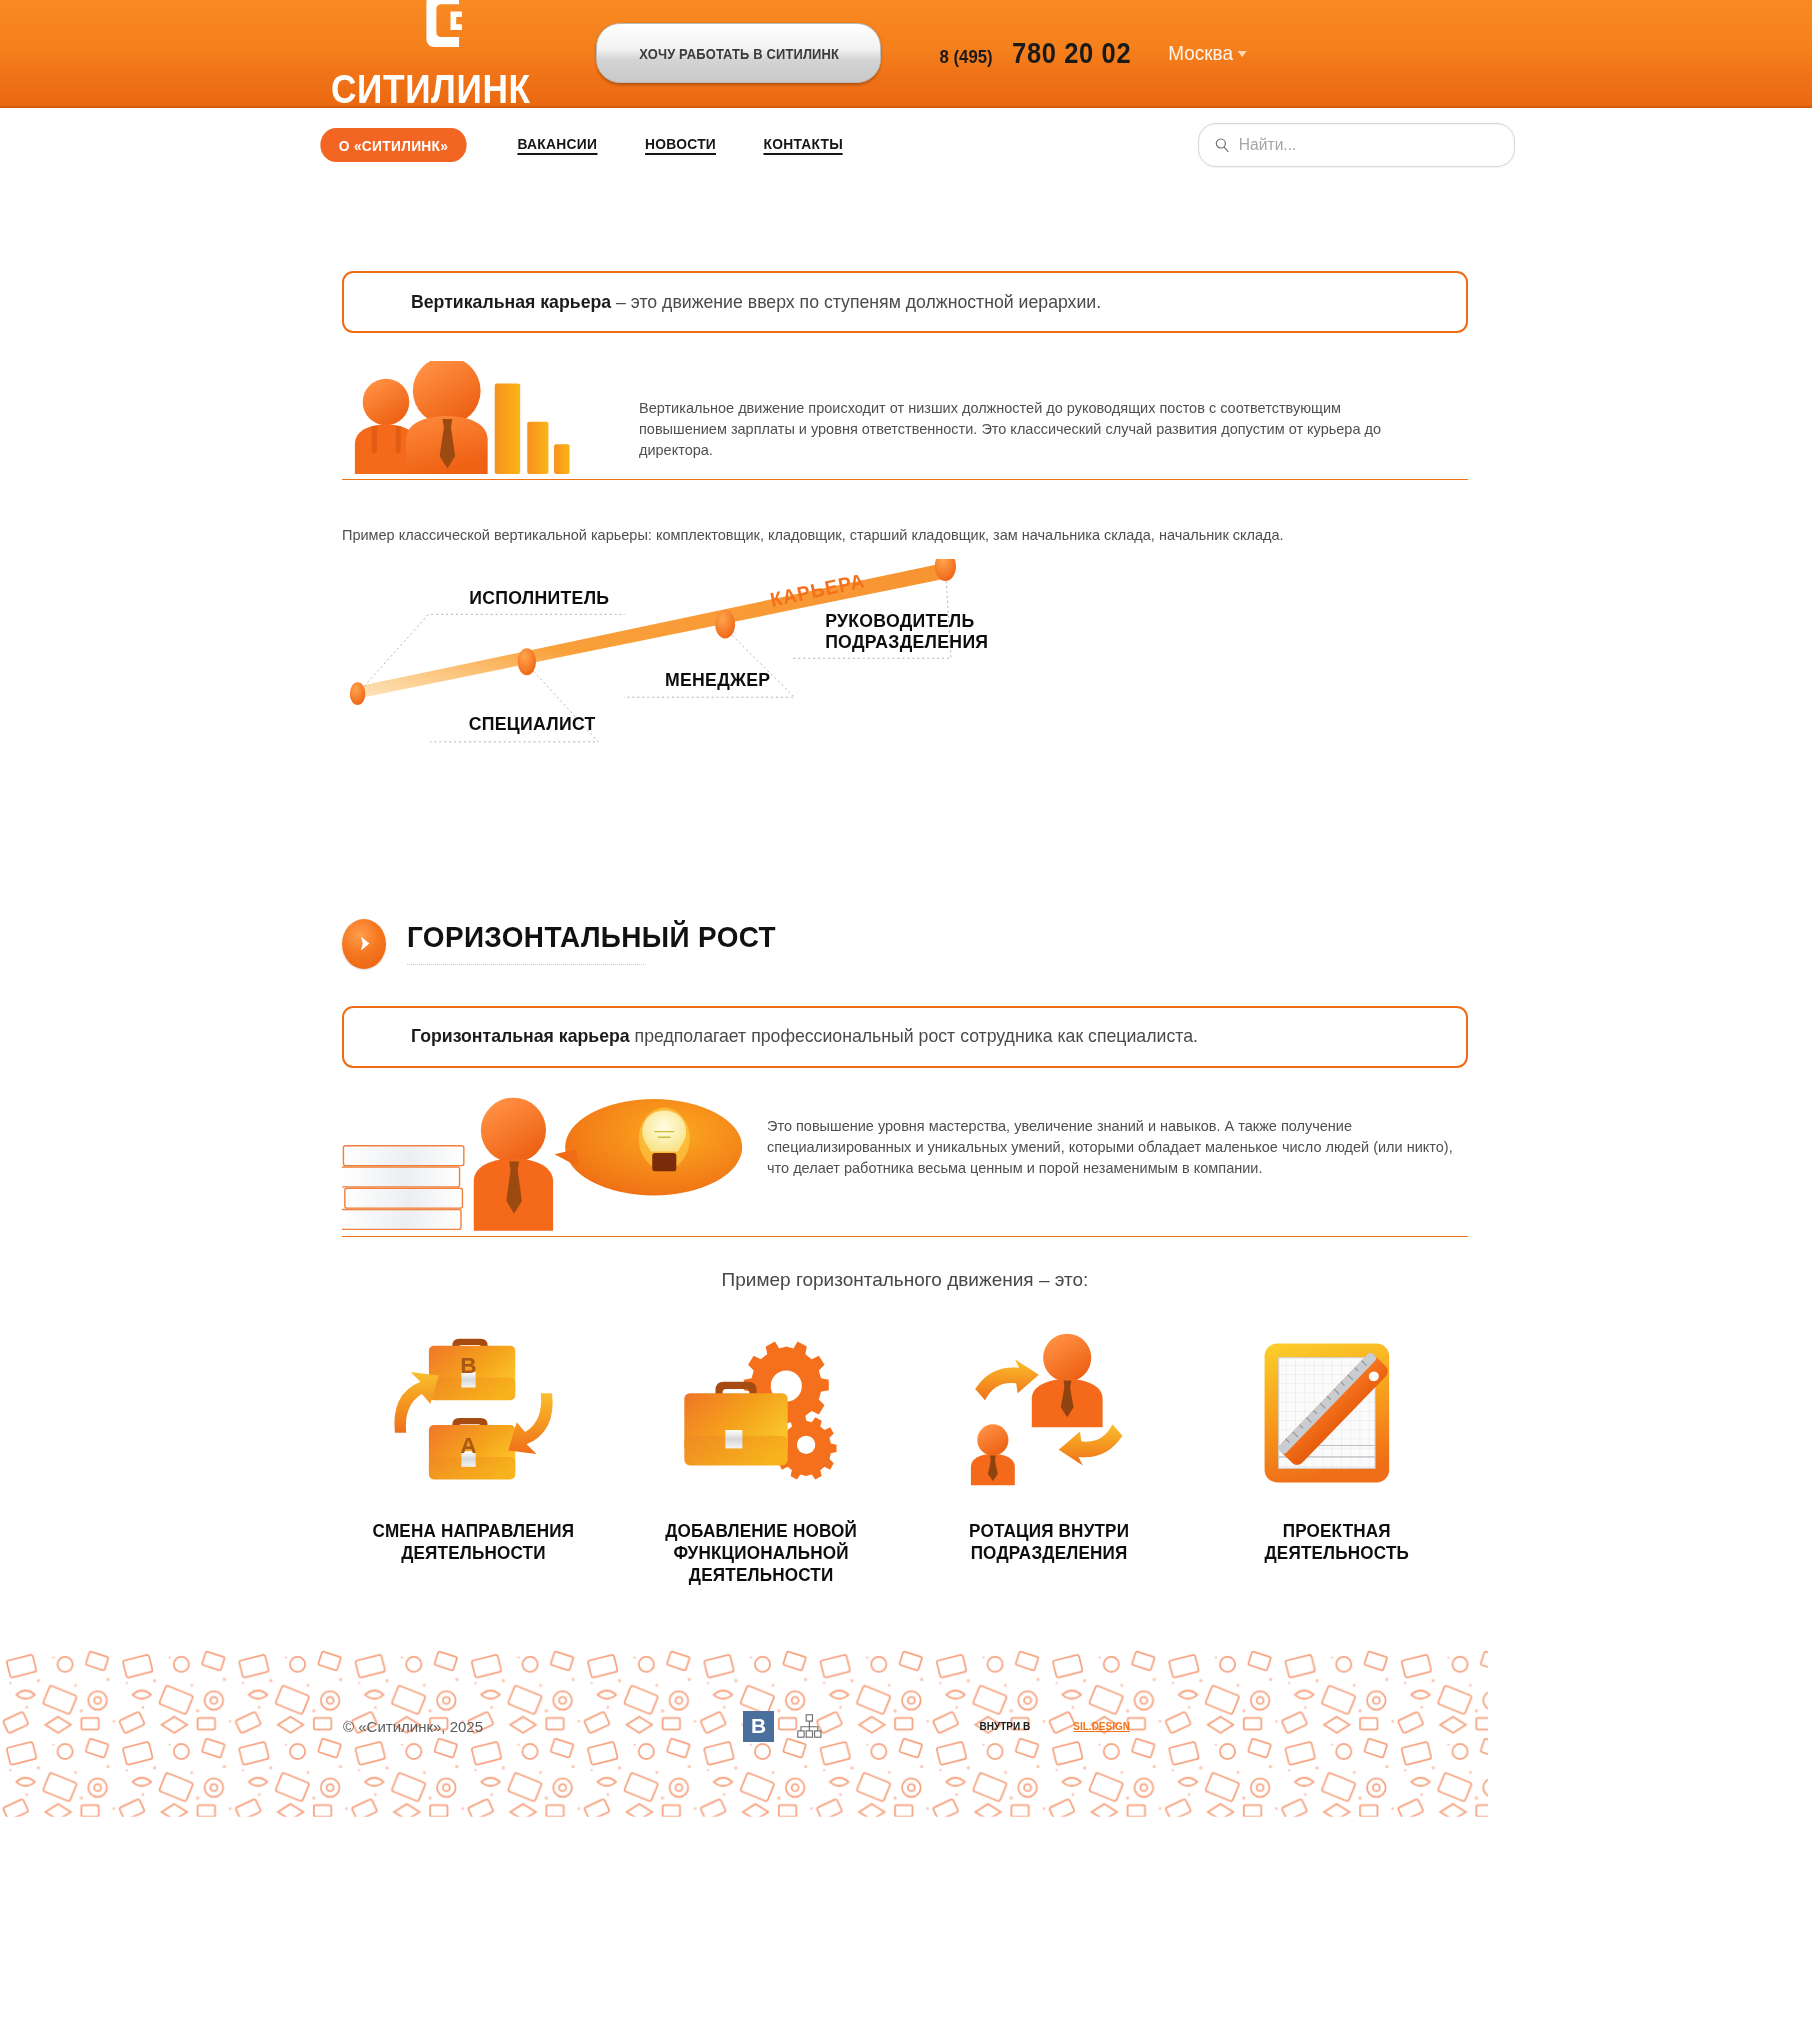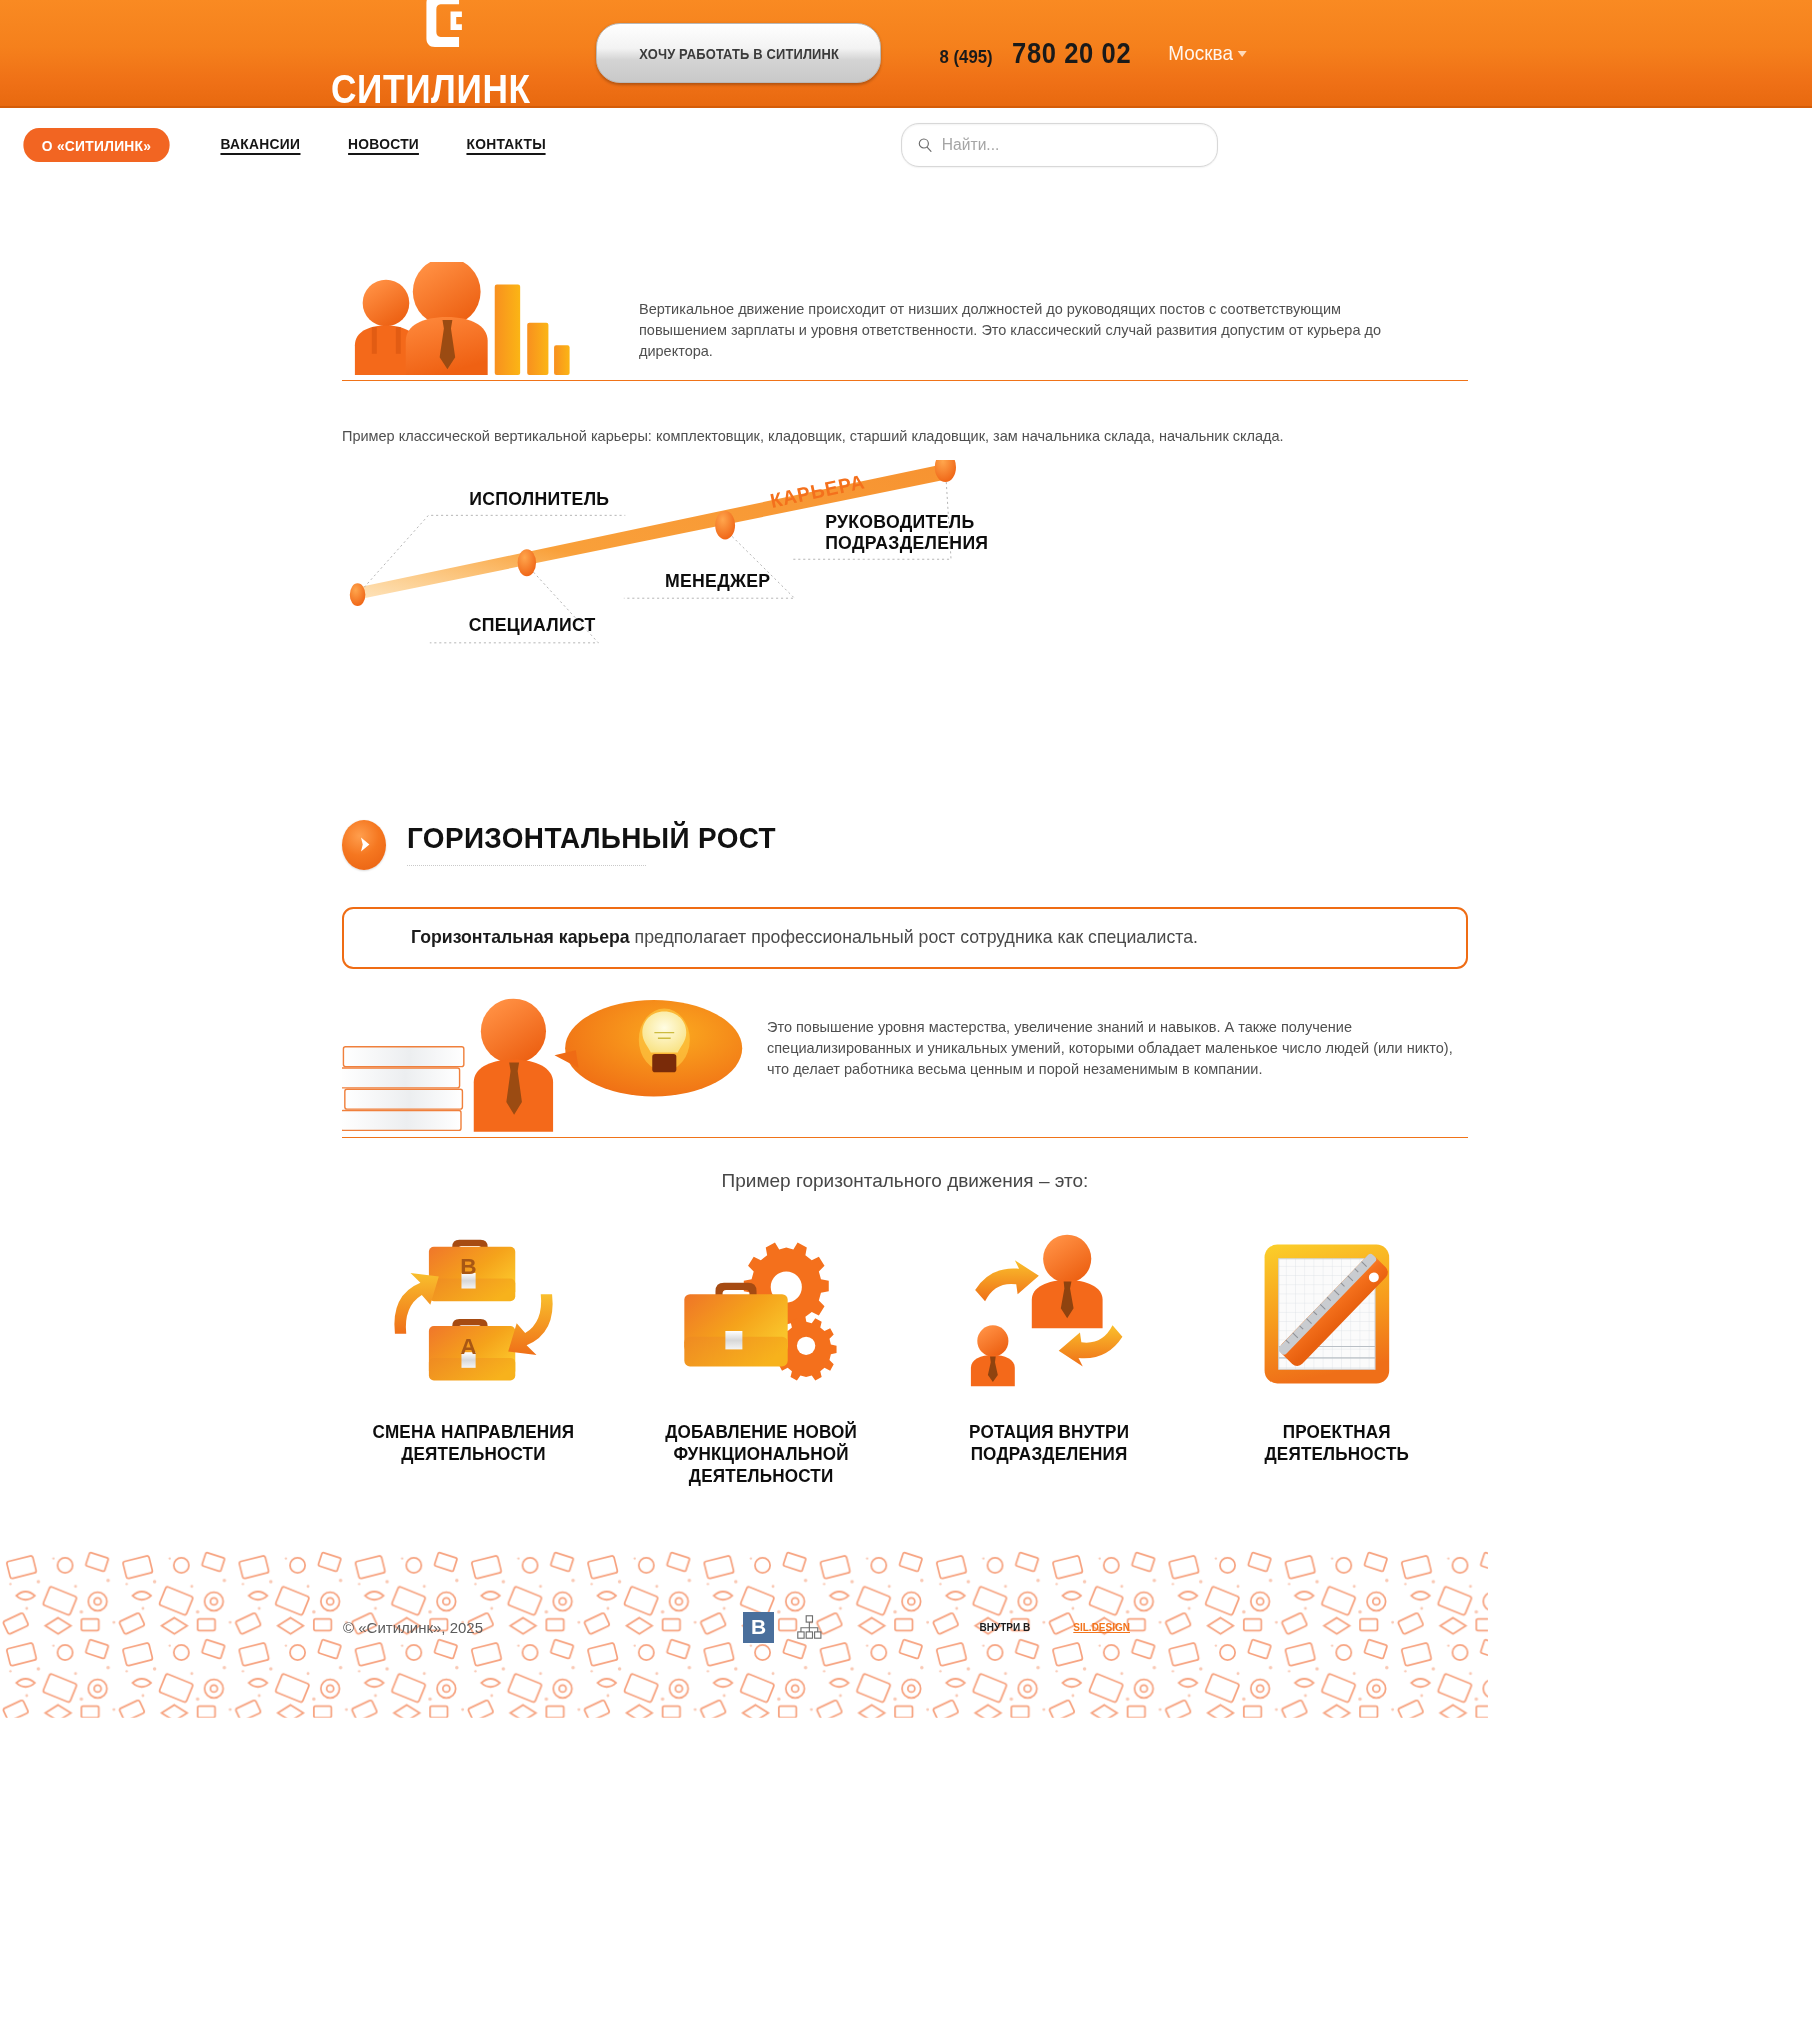--- a/index.html
+++ b/index.html
@@ -93,20 +93,21 @@
     display: inline-block;
     position: relative; top: 1.4px;
   }
 
   
   .navbar {
     width: 1812px;
     height: 74px;
     display: flex;
     align-items: center;
+    justify-content: center;
     background: #fff;
   }
   .nav-inner { width: 1218px; display: flex; align-items: center; position: relative; }
   .nav-links { display: flex; align-items: center; gap: 0; margin-left: 17px; }
   .nav-pill {
     background: #f26522;
     color: #fff;
     border-radius: 18.4px;
     height: 34px;
     padding: 0 20px;
@@ -338,20 +339,25 @@
       </svg>
       <input type="text" placeholder="Найти..." style="">
     </div>
   </div>
 </div>
 
 <div class="page">
   <div class="content">
 
 
+    <div class="callout">
+      <div class="callout-text">
+        <b>Вертикальная карьера</b><span> – это движение вверх по ступеням должностной иерархии.</span>
+      </div>
+    </div>
 
     <div class="media-row">
       <div class="media-illus">
         <svg width="297" height="113" viewBox="0 0 420 160" xmlns="http://www.w3.org/2000/svg">
           <defs>
             <linearGradient id="ppl1" x1="0" y1="0" x2="0.4" y2="1">
               <stop offset="0" stop-color="#ff8a3d"></stop>
                 <stop offset="1" stop-color="#ef6113"></stop>
             </linearGradient>
             <linearGradient id="bar1" x1="0" y1="0" x2="1" y2="0">

